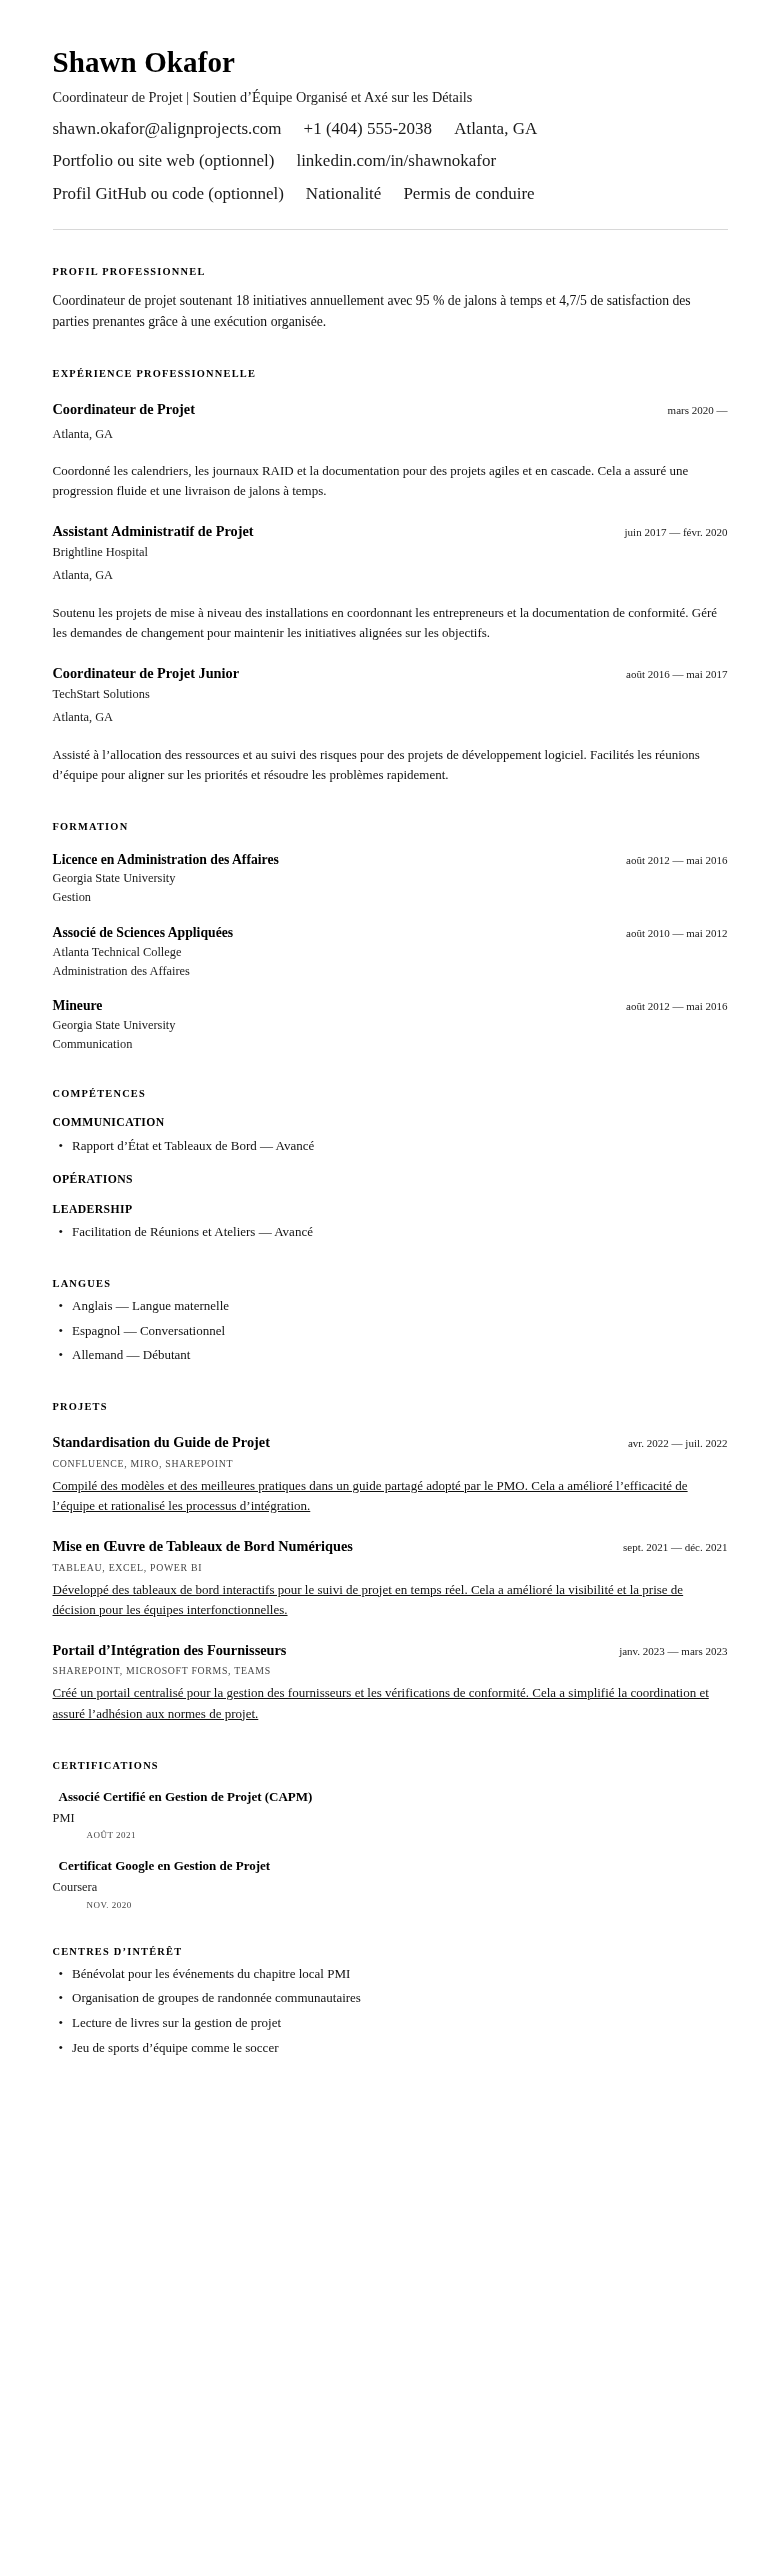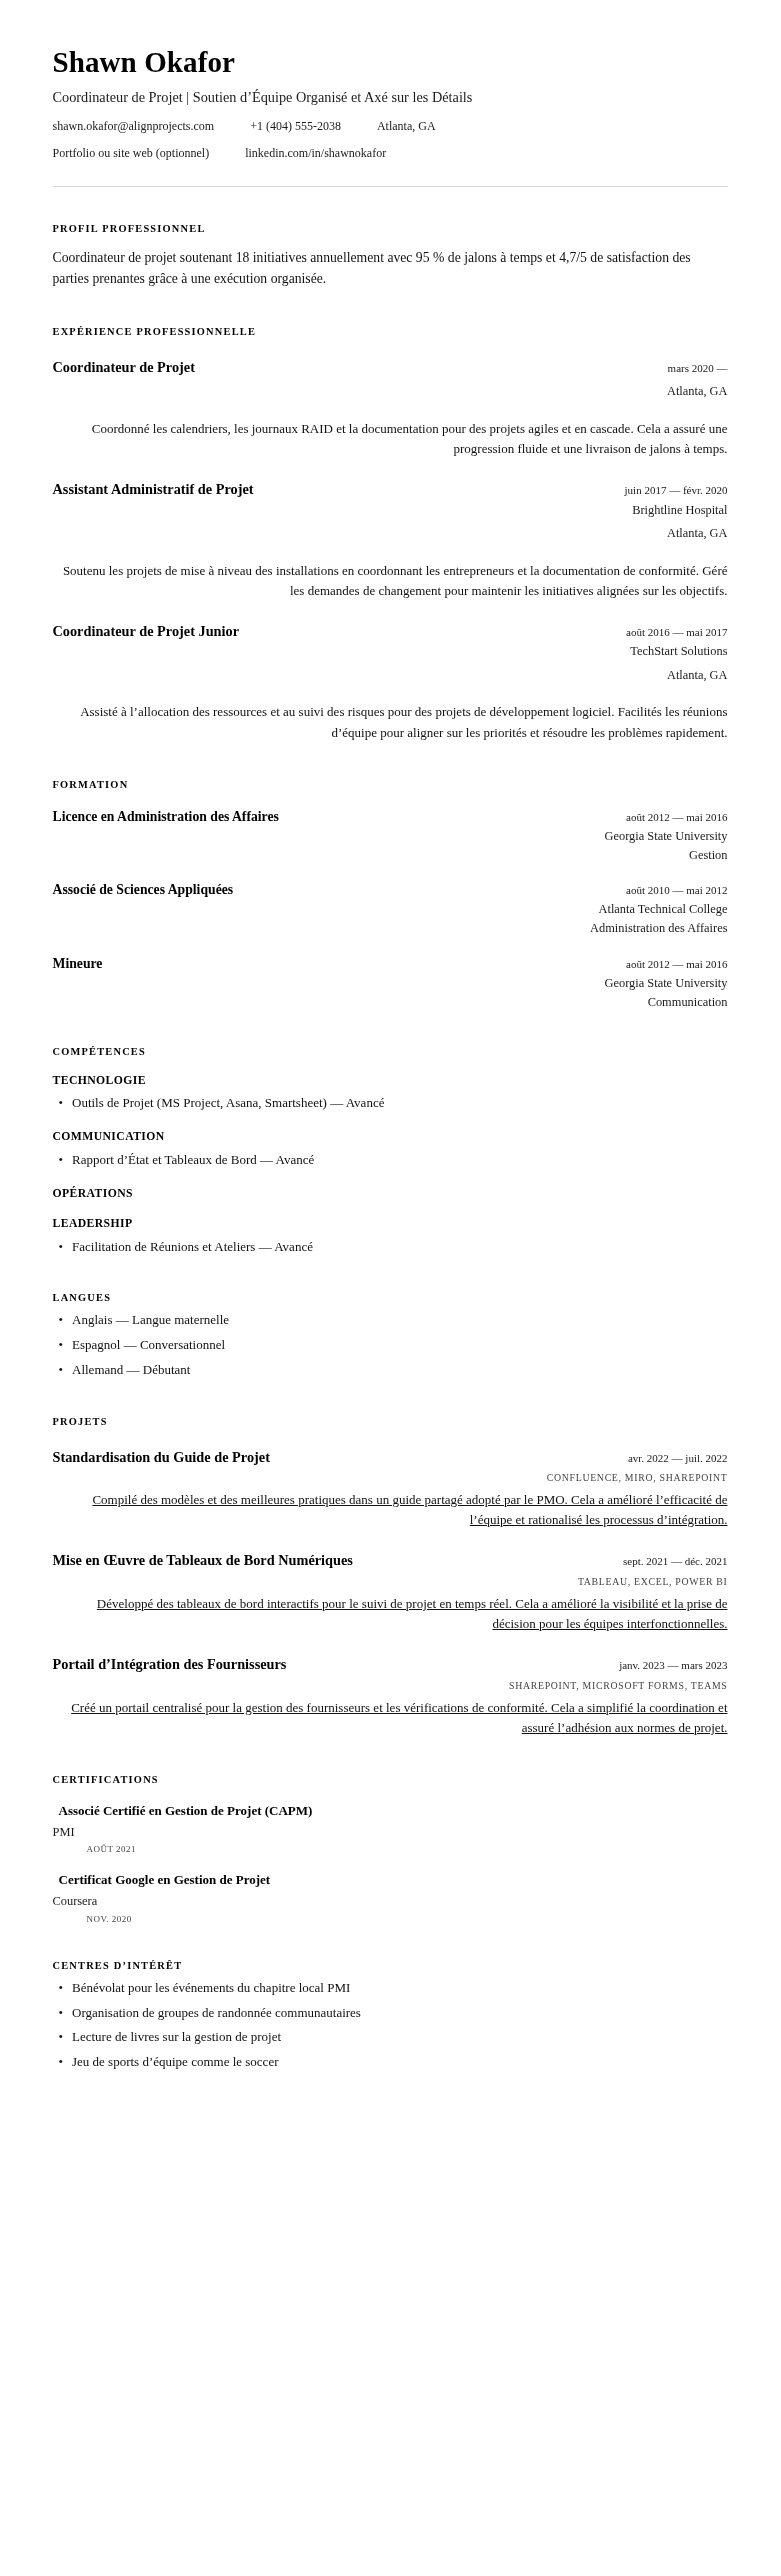--- a/index.html
+++ b/index.html
@@ -26,22 +26,22 @@
     color: #000000;
   }
   .tagline {
     font-size: 14.3px;
     margin-top: 10.4px;
     color: #1a1a1a;
   }
   .contact-row {
     display: flex;
     flex-wrap: wrap;
-    gap: 36px;
-    font-size: 12px;
+    gap: 22px;
+    font-size: 17px;
     margin-top: 12.4px;
     color: #1a1a1a;
   }
   .rule {
     border: none;
     border-top: 0.7px solid #d8d8d8;
     margin: 25px 0 0 0;
   }
 
   
@@ -54,21 +54,21 @@
     color: #000000;
   }
   .profile-text {
     font-size: 13.7px;
     line-height: 1.55;
     margin: 13px 0 0 0;
     color: #111111;
   }
 
   
-  .item { margin-top: 22px; text-align: right; }
+  .item { margin-top: 22px; }
   .item-head {
     display: flex;
     justify-content: space-between;
     align-items: baseline;
     gap: 13px;
   }
   .item-title {
     font-size: 14.3px;
     font-weight: 700;
     margin: 0;
@@ -165,20 +165,25 @@
 
     <div class="contact-row">
       <span>shawn.okafor@alignprojects.com</span>
       <span>+1 (404) 555-2038</span>
       <span>Atlanta, GA</span>
     </div>
     <div class="contact-row">
       <span>Portfolio ou site web (optionnel)</span>
       <span>linkedin.com/in/shawnokafor</span>
     </div>
+    <div class="contact-row">
+      <span>Profil GitHub ou code (optionnel)</span>
+      <span>Nationalité</span>
+      <span>Permis de conduire</span>
+    </div>
 
     <hr class="rule">
   </header>
 
   <section class="section">
     <h2 class="section-heading">PROFIL PROFESSIONNEL</h2>
     <p class="profile-text">Coordinateur de projet soutenant 18 initiatives annuellement avec 95 % de jalons à temps et 4,7/5 de satisfaction des parties prenantes grâce à une exécution organisée.</p>
   </section>
 
   <section class="section">
@@ -241,26 +246,20 @@
         <span class="item-dates">août 2012 — mai 2016</span>
       </div>
       <div class="edu-sub">Georgia State University</div>
       <div class="edu-sub">Communication</div>
     </article>
   </section>
 
   <section class="section">
     <h2 class="section-heading">COMPÉTENCES</h2>
 
-    <div class="skill-group">
-      <h3 class="skill-group-name">TECHNOLOGIE</h3>
-      <ul class="bullet-list">
-        <li>Outils de Projet (MS Project, Asana, Smartsheet) — Avancé</li>
-      </ul>
-    </div>
 
     <div class="skill-group">
       <h3 class="skill-group-name">COMMUNICATION</h3>
       <ul class="bullet-list">
         <li>Rapport d’État et Tableaux de Bord — Avancé</li>
       </ul>
     </div>
 
     <div class="skill-group">
       <h3 class="skill-group-name">OPÉRATIONS</h3>

